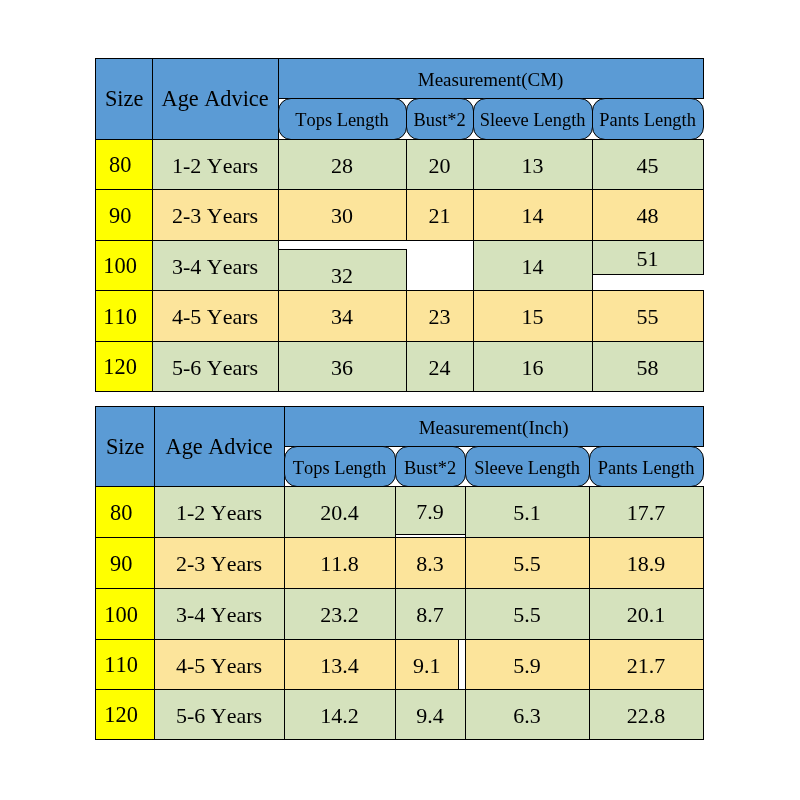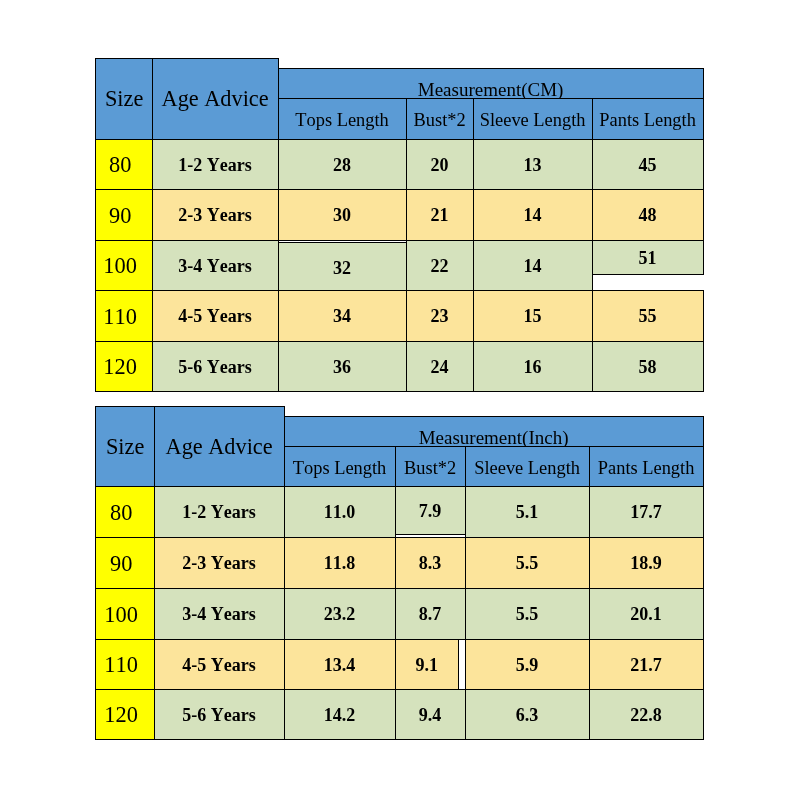--- a/index.html
+++ b/index.html
@@ -25,25 +25,25 @@
     text-align: center;
     line-height: 1.05;
     white-space: nowrap;
     font-kerning: none;
     padding-right: 1.1px;
   }
   .hdr { background: #5B9BD5; }
   .green { background: #D5E2BD; }
   .orange { background: #FCE49B; }
   .size-cell { background: #FFFF00; font-size: 22.4px; padding-top: 1.2px; padding-right: 8px; }
-  .data { font-size: 18px; padding-top: 1.5px; font-weight: bold; }
+  .data { font-size: 22px; padding-top: 1.5px; }
   .h-big { font-size: 22.3px; }
   .h-size { padding-right: 0; }
-  .h-meas { font-size: 19px; padding-top: 3.4px; margin-top: 10px; }
-  .h-sub { font-size: 18.4px; padding-top: 3.4px; }
+  .h-meas { font-size: 19px; padding-top: 3.4px; }
+  .h-sub { font-size: 18.4px; padding-top: 3.4px; border-radius: 13px; }
 </style>
 </head>
 <body>
 
 <div class="tbl" id="t1">
   <div class="cell hdr h-big h-size" style="left:95.3px;top:58.3px;width:57.7px;height:81.7px">Size</div>
   <div class="cell hdr h-big" style="left:152.3px;top:58.3px;width:126.7px;height:81.7px">Age Advice</div>
   <div class="cell hdr h-meas" style="left:278.3px;top:58.3px;width:425.7px;height:40.7px">Measurement(CM)</div>
   <div class="cell hdr h-sub" style="left:278.3px;top:98.3px;width:128.7px;height:41.7px">Tops Length</div>
   <div class="cell hdr h-sub" style="left:406.3px;top:98.3px;width:67.7px;height:41.7px">Bust*2</div>
@@ -56,22 +56,21 @@
   <div class="cell data green" style="left:473.3px;top:139.3px;width:119.7px;height:50.7px">13</div>
   <div class="cell data green" style="left:592.3px;top:139.3px;width:111.7px;height:50.7px">45</div>
   <div class="cell size-cell" style="left:95.3px;top:189.3px;width:57.7px;height:51.7px">90</div>
   <div class="cell data orange" style="left:152.3px;top:189.3px;width:126.7px;height:51.7px">2-3 Years</div>
   <div class="cell data orange" style="left:278.3px;top:189.3px;width:128.7px;height:51.7px">30</div>
   <div class="cell data orange" style="left:406.3px;top:189.3px;width:67.7px;height:51.7px">21</div>
   <div class="cell data orange" style="left:473.3px;top:189.3px;width:119.7px;height:51.7px">14</div>
   <div class="cell data orange" style="left:592.3px;top:189.3px;width:111.7px;height:51.7px">48</div>
   <div class="cell size-cell" style="left:95.3px;top:240.3px;width:57.7px;height:50.7px">100</div>
   <div class="cell data green" style="left:152.3px;top:240.3px;width:126.7px;height:50.7px">3-4 Years</div>
-  <div class="cell data green" style="left:278.3px;top:242px;width:128.7px;height:50.7px">32</div>
-  <div class="cell data green" style="left:406.3px;top:240.3px;width:67.7px;height:50.7px">22</div>
+  <div class="cell data green" style="left:278.3px;top:249px;width:128.7px;height:50.7px">32</div>
   <div class="cell data green" style="left:473.3px;top:240.3px;width:119.7px;height:50.7px">14</div>
   <div class="cell data green" style="left:592.3px;top:240.3px;width:111.7px;height:35px">51</div>
   <div class="cell size-cell" style="left:95.3px;top:290.3px;width:57.7px;height:51.7px">110</div>
   <div class="cell data orange" style="left:152.3px;top:290.3px;width:126.7px;height:51.7px">4-5 Years</div>
   <div class="cell data orange" style="left:278.3px;top:290.3px;width:128.7px;height:51.7px">34</div>
   <div class="cell data orange" style="left:406.3px;top:290.3px;width:67.7px;height:51.7px">23</div>
   <div class="cell data orange" style="left:473.3px;top:290.3px;width:119.7px;height:51.7px">15</div>
   <div class="cell data orange" style="left:592.3px;top:290.3px;width:111.7px;height:51.7px">55</div>
   <div class="cell size-cell" style="left:95.3px;top:341.3px;width:57.7px;height:50.7px">120</div>
   <div class="cell data green" style="left:152.3px;top:341.3px;width:126.7px;height:50.7px">5-6 Years</div>
@@ -83,21 +82,21 @@
 <div class="tbl" id="t2">
   <div class="cell hdr h-big h-size" style="left:95.3px;top:406.3px;width:59.7px;height:80.7px">Size</div>
   <div class="cell hdr h-big" style="left:154.3px;top:406.3px;width:130.7px;height:80.7px">Age Advice</div>
   <div class="cell hdr h-meas" style="left:284.3px;top:406.3px;width:419.7px;height:40.7px">Measurement(Inch)</div>
   <div class="cell hdr h-sub" style="left:284.3px;top:446.3px;width:111.7px;height:40.7px">Tops Length</div>
   <div class="cell hdr h-sub" style="left:395.3px;top:446.3px;width:70.7px;height:40.7px">Bust*2</div>
   <div class="cell hdr h-sub" style="left:465.3px;top:446.3px;width:124.7px;height:40.7px">Sleeve Length</div>
   <div class="cell hdr h-sub" style="left:589.3px;top:446.3px;width:114.7px;height:40.7px">Pants Length</div>
   <div class="cell size-cell" style="left:95.3px;top:486.3px;width:59.7px;height:51.7px">80</div>
   <div class="cell data green" style="left:154.3px;top:486.3px;width:130.7px;height:51.7px">1-2 Years</div>
-  <div class="cell data green" style="left:284.3px;top:486.3px;width:111.7px;height:51.7px">11.0</div>
+  <div class="cell data green" style="left:284.3px;top:486.3px;width:111.7px;height:51.7px">20.4</div>
   <div class="cell data green" style="left:395.3px;top:486px;width:70.7px;height:49px">7.9</div>
   <div class="cell data green" style="left:465.3px;top:486.3px;width:124.7px;height:51.7px">5.1</div>
   <div class="cell data green" style="left:589.3px;top:486.3px;width:114.7px;height:51.7px">17.7</div>
   <div class="cell size-cell" style="left:95.3px;top:537.3px;width:59.7px;height:51.7px">90</div>
   <div class="cell data orange" style="left:154.3px;top:537.3px;width:130.7px;height:51.7px">2-3 Years</div>
   <div class="cell data orange" style="left:284.3px;top:537.3px;width:111.7px;height:51.7px">11.8</div>
   <div class="cell data orange" style="left:395.3px;top:537.3px;width:70.7px;height:51.7px">8.3</div>
   <div class="cell data orange" style="left:465.3px;top:537.3px;width:124.7px;height:51.7px">5.5</div>
   <div class="cell data orange" style="left:589.3px;top:537.3px;width:114.7px;height:51.7px">18.9</div>
   <div class="cell size-cell" style="left:95.3px;top:588.3px;width:59.7px;height:51.7px">100</div>

